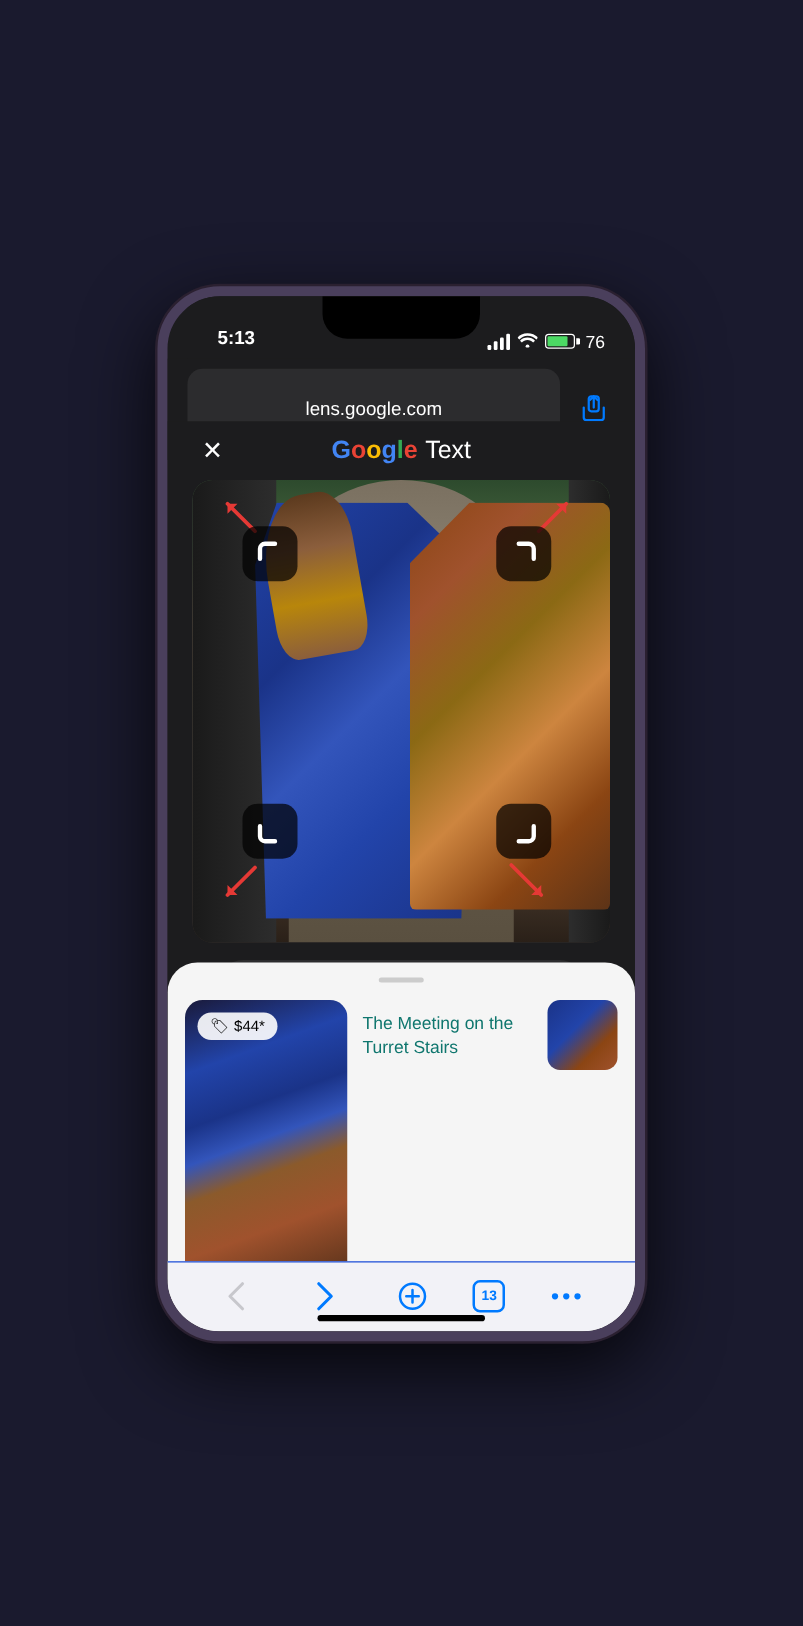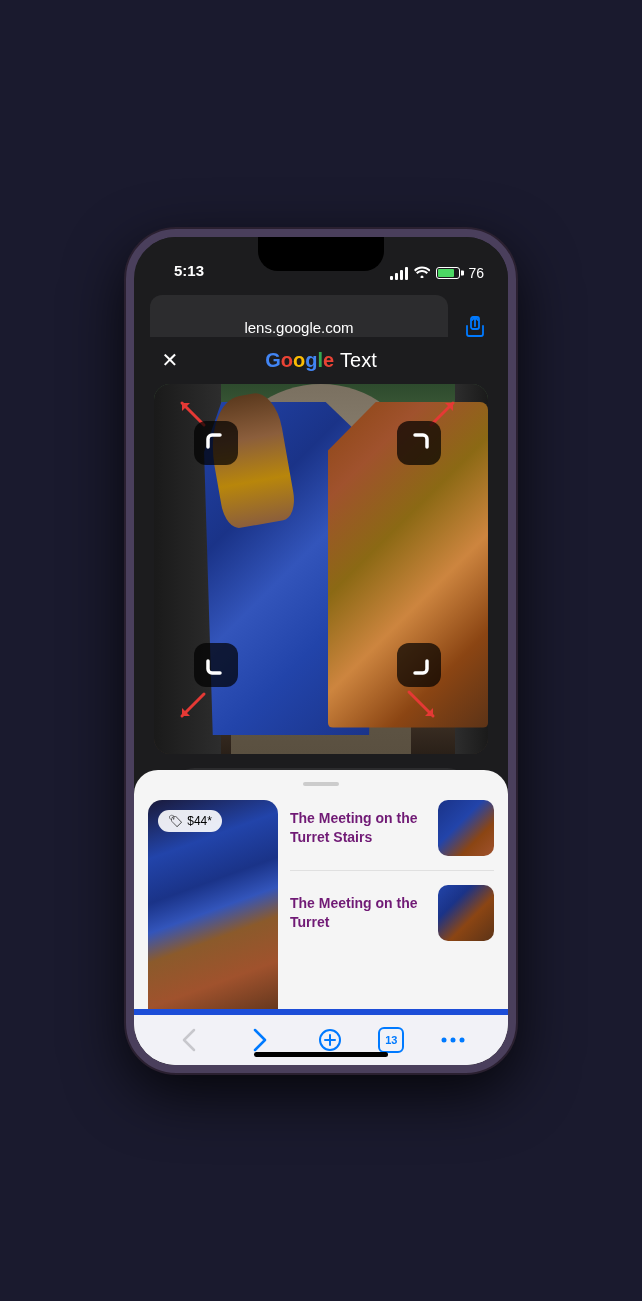--- a/index.html
+++ b/index.html
@@ -500,22 +500,22 @@
       border-bottom: 1px solid #e0e0e0;
     }
 
     .search-result-item:last-child {
       border-bottom: none;
     }
 
     .search-result-text {
       flex: 1;
       font-size: 14px;
-      font-weight: 700;
-      color: #701a75;
+      font-weight: 400;
+      color: #0f766e;
       line-height: 1.3;
     }
 
     .search-result-thumb {
       width: 56px;
       height: 56px;
       border-radius: 10px;
       overflow: hidden;
       flex-shrink: 0;
       background: linear-gradient(135deg, #1a3388 0%, #2244aa 40%, #8B4513 70%, #A0522D 100%);
@@ -539,21 +539,21 @@
       position: absolute;
       bottom: 0;
       left: 0;
       right: 0;
       height: 56px;
       background: #f2f2f7;
       display: flex;
       align-items: center;
       justify-content: space-around;
       padding: 0 20px;
-      border-top: 6px solid #1d4ed8;
+      border-top: 1px solid #1d4ed8;
       z-index: 50;
     }
 
     .nav-btn {
       width: 44px;
       height: 44px;
       display: flex;
       align-items: center;
       justify-content: center;
       color: #007aff;
@@ -721,25 +721,20 @@
         </div>
 
         <div class="results-right">
 
           <div class="search-result-item">
             <span class="search-result-text">The Meeting on the Turret Stairs</span>
             <div class="search-result-thumb" style="background: linear-gradient(135deg, #1a3388 0%, #2244aa 40%, #8B4513 70%, #A0522D 100%);">
             </div>
           </div>
 
-          <div class="search-result-item">
-            <span class="search-result-text">The Meeting on the Turret</span>
-            <div class="search-result-thumb" style="background: linear-gradient(135deg, #2244aa 0%, #1a3388 30%, #8B4513 60%, #5C3317 100%);">
-            </div>
-          </div>
         </div>
 
       </div>
     </div>
 
   </div>
 
   <div class="browser-nav">
     <div class="nav-btn disabled">
       <svg width="14" height="24" viewBox="0 0 14 24" fill="none">

